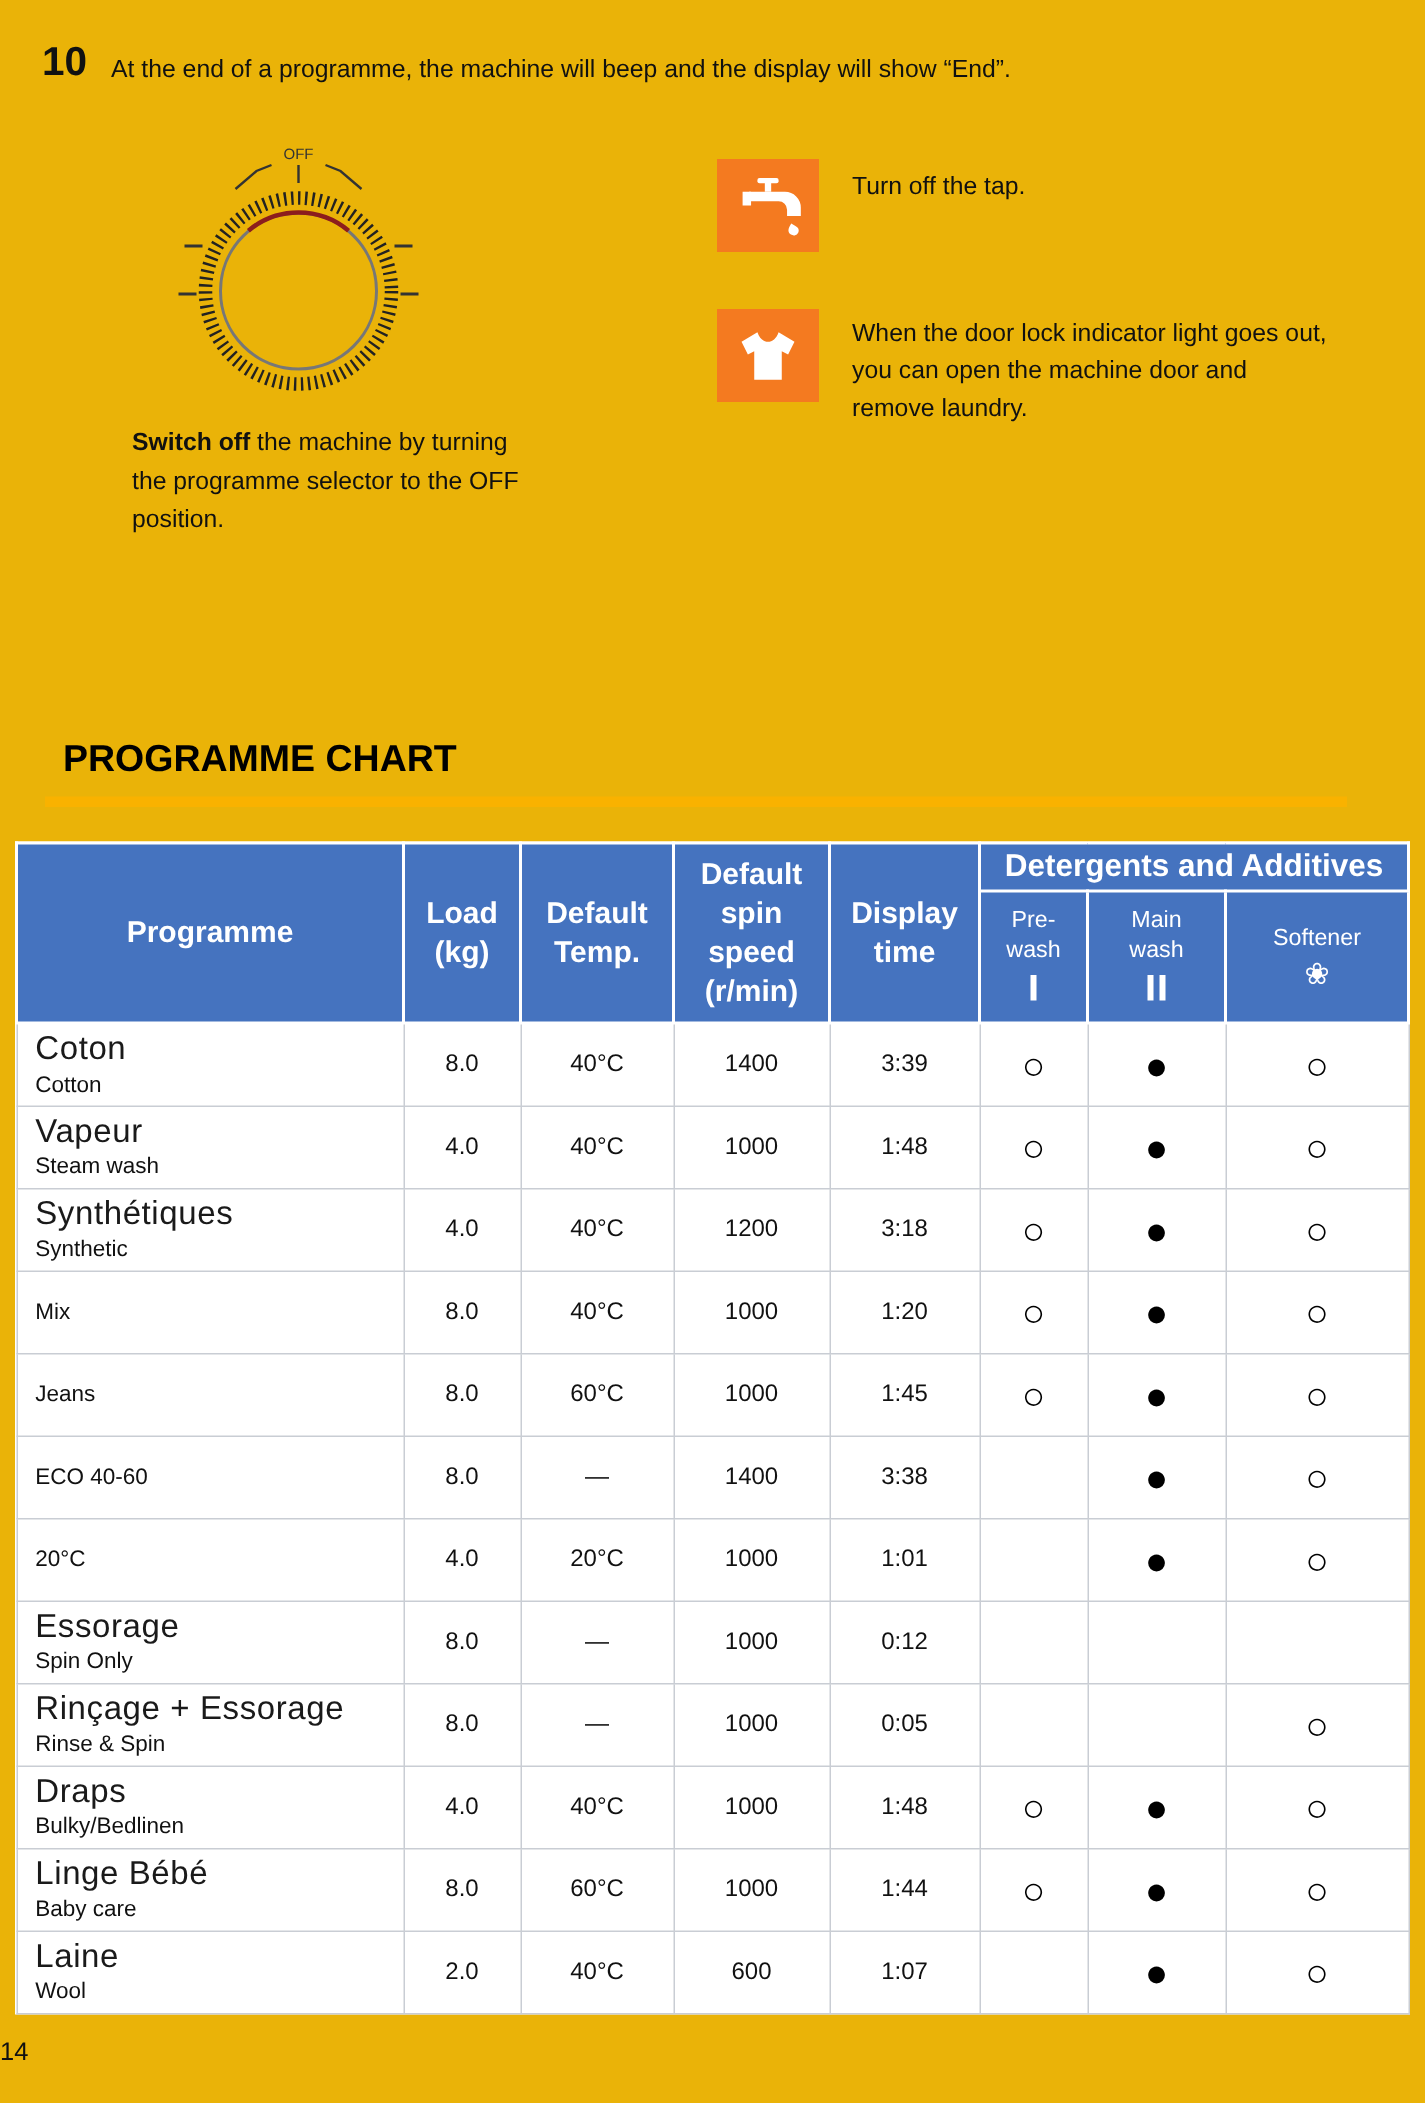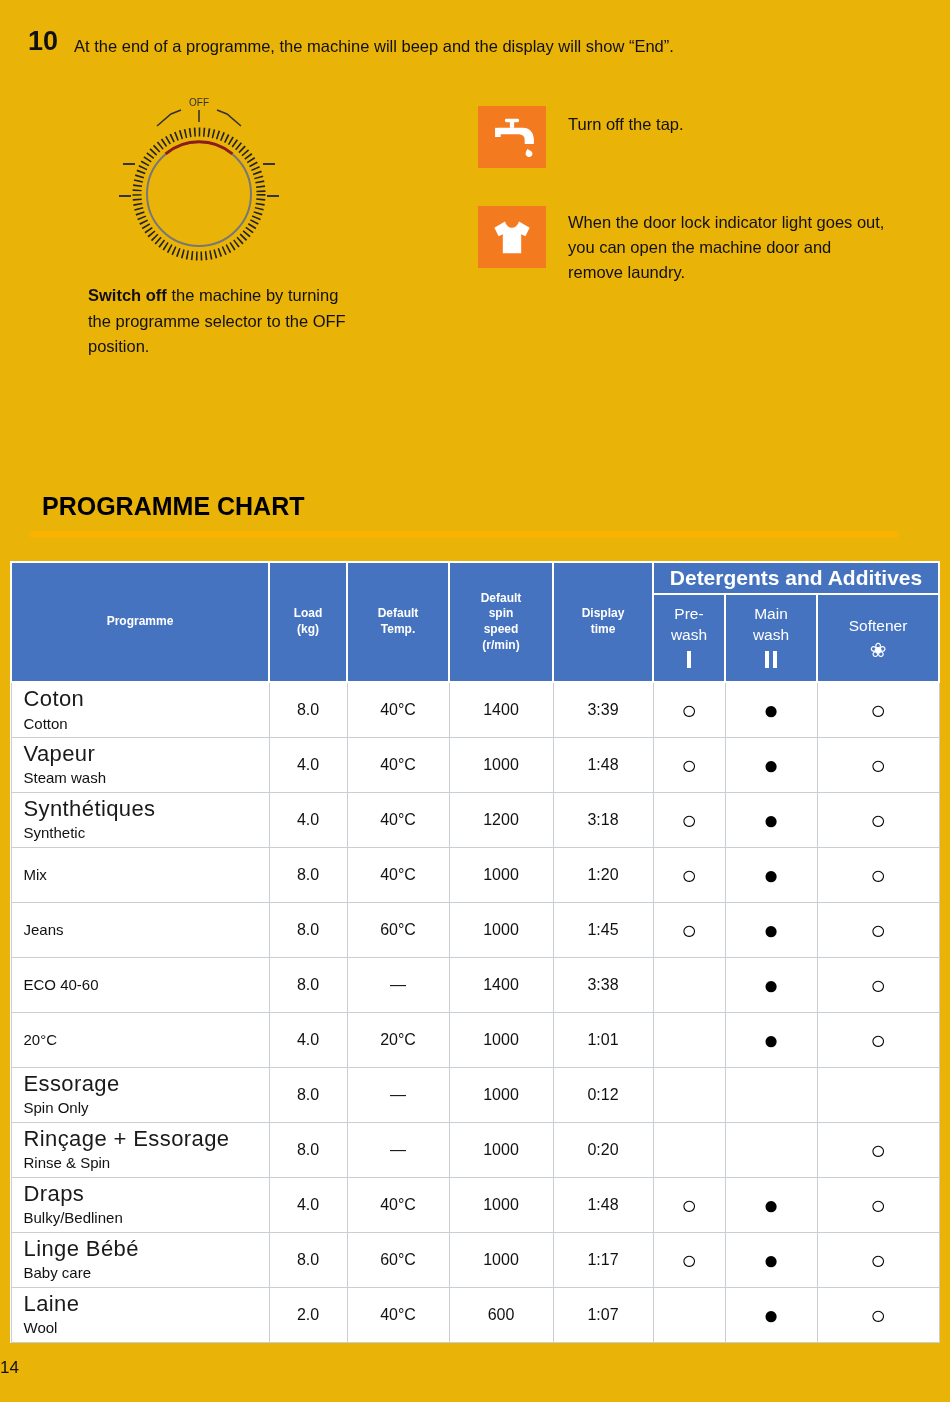--- a/index.html
+++ b/index.html
@@ -27,21 +27,21 @@
   .note-text { margin-left:22px; padding-top:4px; font-size:16.5px; line-height:1.5; width:320px; }
   .note-tap .note-text { padding-top:6px; }
 
   
   .chart-heading { position:absolute; top:492px; left:42px; font-size:25px; font-weight:700; letter-spacing:0px; color:#000; }
   .accent-bar { position:absolute; top:531px; left:30px; width:868px; height:7px; background:#F9B200; }
 
   
   .table-wrap { position:absolute; top:561px; left:10px; }
   table { border-collapse:collapse; table-layout:fixed; width:928px; background:#fff; }
-  thead th { background:#4573BF; color:#fff; border:2px solid #ffffff; vertical-align:middle; text-align:center; font-weight:700; font-size:12px; }
+  thead th { background:#4573BF; color:#fff; border:2px solid #ffffff; vertical-align:middle; text-align:center; font-weight:700; font-size:20px; }
   thead tr.det-row th.det-span { height:32px; font-size:21px; }
   thead tr.sub-row th { height:88px; font-weight:400; font-size:15.5px; }
   th .pre-line { white-space:pre-line; display:block; line-height:1.3; }
   .bar-icon { display:block; margin-top:6px; }
   .bar-icon i { display:inline-block; width:4px; height:17px; background:#fff; margin:0 2px; }
   .flower-icon { display:block; margin-top:3px; font-size:20px; line-height:1; font-weight:400; }
 
   tbody td { border:1px solid #c9cdd4; background:#fff; text-align:center; vertical-align:middle; font-size:16px; color:#111; height:55px; }
   tbody td.prog { text-align:left; padding-left:12px; }
   .fr { font-size:22px; color:#1a1a1a; letter-spacing:0.4px; line-height:1.2; }
@@ -277,21 +277,21 @@
         </tr>
 
         <tr>
           <td class="prog">
               <div class="fr">Rinçage + Essorage</div>
               <div class="en">Rinse &amp; Spin</div>
             </td>
           <td>8.0</td>
           <td>—</td>
           <td>1000</td>
-          <td>0:20</td>
+          <td>0:05</td>
           <td class="dot"></td>
           <td class="dot"></td>
           <td class="dot">○</td>
         </tr>
 
         <tr>
           <td class="prog">
               <div class="fr">Draps</div>
               <div class="en">Bulky/Bedlinen</div>
             </td>
@@ -305,21 +305,21 @@
         </tr>
 
         <tr>
           <td class="prog">
               <div class="fr">Linge Bébé</div>
               <div class="en">Baby care</div>
             </td>
           <td>8.0</td>
           <td>60°C</td>
           <td>1000</td>
-          <td>1:17</td>
+          <td>1:44</td>
           <td class="dot">○</td>
           <td class="dot">●</td>
           <td class="dot">○</td>
         </tr>
 
         <tr>
           <td class="prog">
               <div class="fr">Laine</div>
               <div class="en">Wool</div>
             </td>

